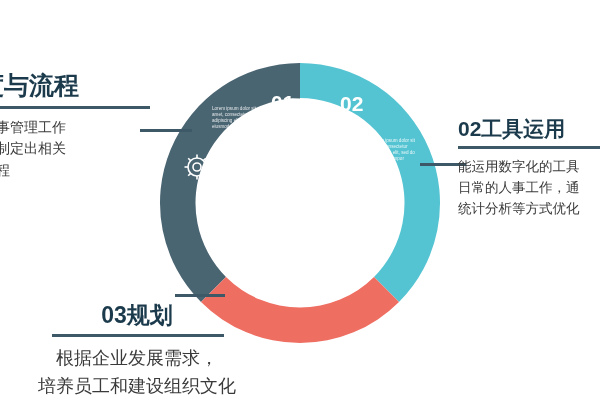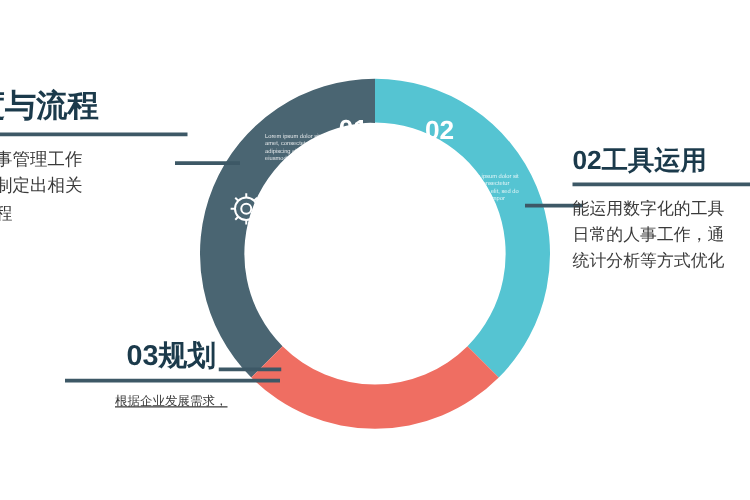--- a/index.html
+++ b/index.html
@@ -83,23 +83,23 @@
   #callout-02 .rule { width: 148px; }
   #callout-02 .body { font-size: 13.5px; }
 
   
   #callout-03 {
     left: 22px;
     top: 272px;
     width: 230px;
     text-align: center;
   }
-  #callout-03 .title { font-size: 23px; }
+  #callout-03 .title { font-size: 23px; margin-top: 31px; }
   #callout-03 .rule { width: 172px; margin-left: 30px; }
-  #callout-03 .body { font-size: 10px; text-decoration: underline; }
+  #callout-03 .body { font-size: 18px; }
 
   
   .connector {
     position: absolute;
     background: #3d5866;
     height: 3px;
   }
   #conn-01 { left: 140px; top: 129px; width: 52px; }
   #conn-02 { left: 420px; top: 163px; width: 46px; }
   #conn-03 { left: 175px; top: 294px; width: 50px; }
@@ -219,16 +219,17 @@
       <div>统计分析等方式优化</div>
     </div>
   </div>
 
   <div class="connector" id="conn-03"></div>
   <div class="callout" id="callout-03">
     <div class="title">03规划</div>
     <div class="rule"></div>
     <div class="body">
       <div>根据企业发展需求，</div>
+      <div>培养员工和建设组织文化</div>
     </div>
   </div>
 
 </div>
 
 </body></html>

